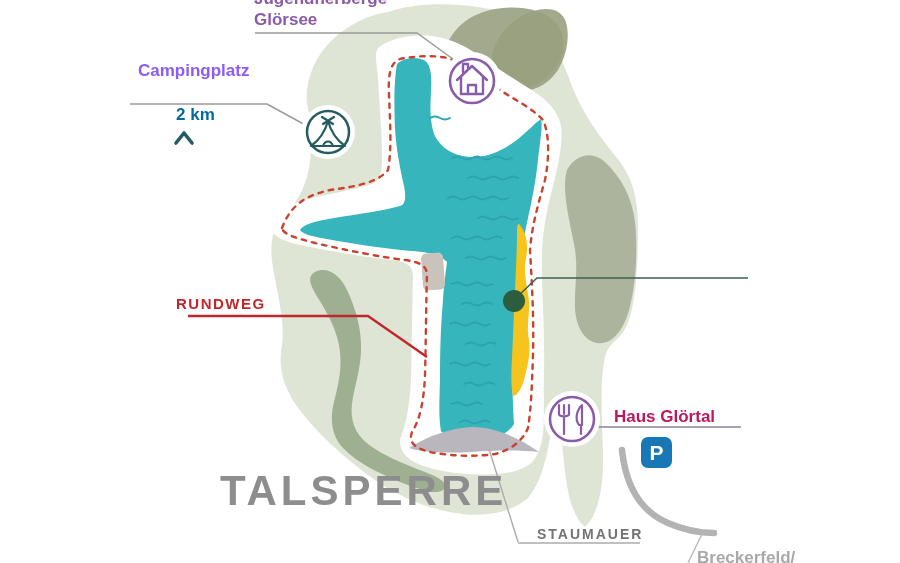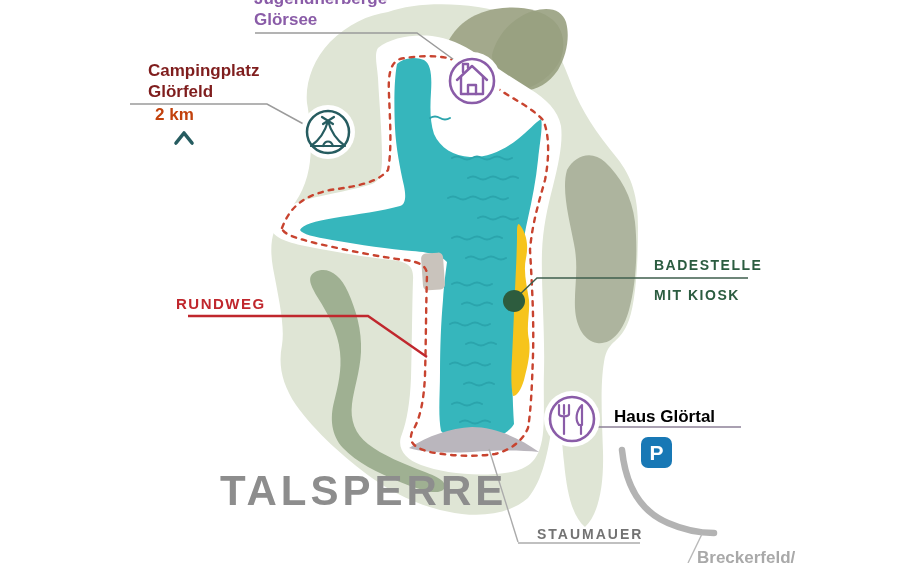--- a/index.html
+++ b/index.html
@@ -1,25 +1,25 @@
 <!DOCTYPE html>
 <html><head>
 <meta charset="utf-8">
 <style>
   html,body{margin:0;padding:0;background:#fff;}
   .stage{position:relative;width:900px;height:563px;overflow:hidden;background:#fff;
          font-family:"Liberation Sans",sans-serif;}
   .stage svg{position:absolute;left:0;top:0;}
   .lbl{position:absolute;font-weight:bold;white-space:nowrap;}
   .lbl-hostel{left:254px;top:-12px;font-size:17px;line-height:21px;color:#8a5ca8;}
-  .lbl-camp{left:148px;top:60px;font-size:17px;line-height:21px;color:#7f1d1d;}
-  .lbl-dist{left:155px;top:105px;font-size:17px;color:#c2410c;}
+  .lbl-camp{left:138px;top:60px;font-size:17px;line-height:21px;color:#8b5cf6;}
+  .lbl-dist{left:176px;top:105px;font-size:17px;color:#0369a1;}
   .lbl-rundweg{left:176px;top:295px;font-size:15px;letter-spacing:1.5px;color:#c0272d;}
   .lbl-bade{left:654px;top:250px;font-size:14px;line-height:30px;letter-spacing:1.5px;color:#2b5c40;}
-  .lbl-haus{left:614px;top:407px;font-size:17px;color:#000000;}
+  .lbl-haus{left:614px;top:407px;font-size:17px;color:#be185d;}
   .lbl-stau{left:537px;top:526px;font-size:14px;letter-spacing:2px;color:#737373;}
   .lbl-breck{left:697px;top:548px;font-size:17px;color:#a9a9a9;}
   .lbl-title{left:220px;top:466px;font-size:42px;line-height:50px;letter-spacing:4px;color:#8d8d8d;}
   .parking{position:absolute;left:641px;top:437px;width:31px;height:31px;border-radius:7px;
            background:#1878b5;color:#fff;font-weight:bold;font-size:21px;line-height:31px;
            text-align:center;font-family:"Liberation Sans",sans-serif;}
 </style>
 </head>
 <body>
 
@@ -119,31 +119,26 @@
     <polyline points="176,143 184,133 192,143" fill="none" stroke="#265c60" stroke-width="3.6" stroke-linecap="round" stroke-linejoin="round"></polyline>
   </svg>
 
   <div class="lbl lbl-hostel">
     <div>Jugendherberge</div>
     <div>Glörsee</div>
   </div>
 
   <div class="lbl lbl-camp">
     <div>Campingplatz</div>
-    <div>Glörfeld</div>
   </div>
 
   <div class="lbl lbl-dist">2 km</div>
 
   <div class="lbl lbl-rundweg">RUNDWEG</div>
 
-  <div class="lbl lbl-bade">
-    <div>BADESTELLE</div>
-    <div>MIT KIOSK</div>
-  </div>
 
   <div class="lbl lbl-haus">Haus Glörtal</div>
 
   <div class="parking">P</div>
 
   <div class="lbl lbl-stau">STAUMAUER</div>
 
   <div class="lbl lbl-breck">Breckerfeld/</div>
 
   <div class="lbl lbl-title">

